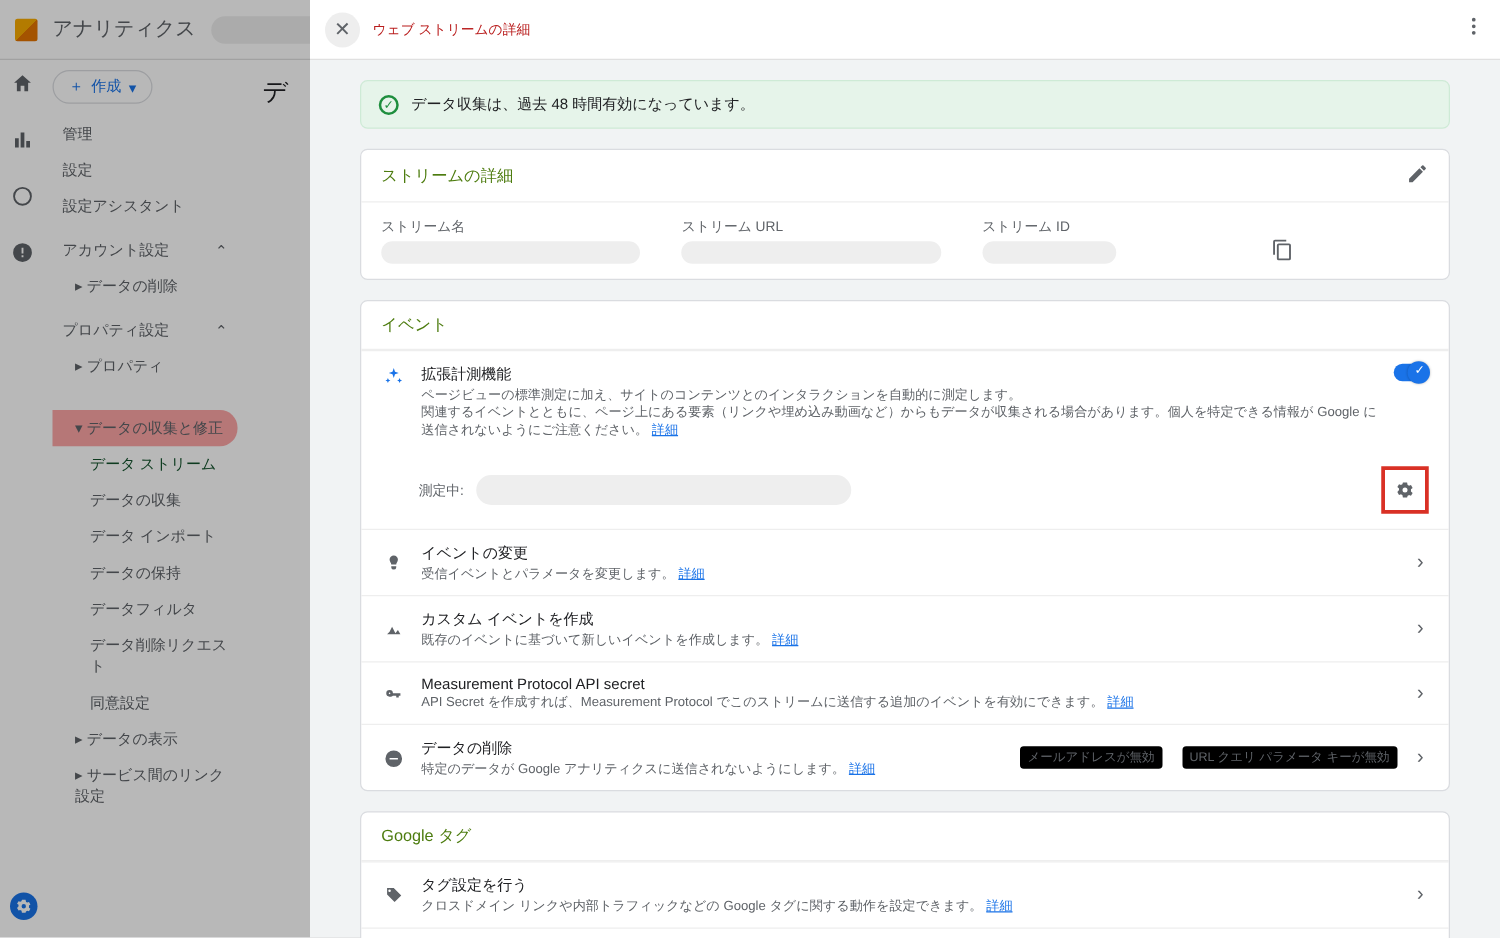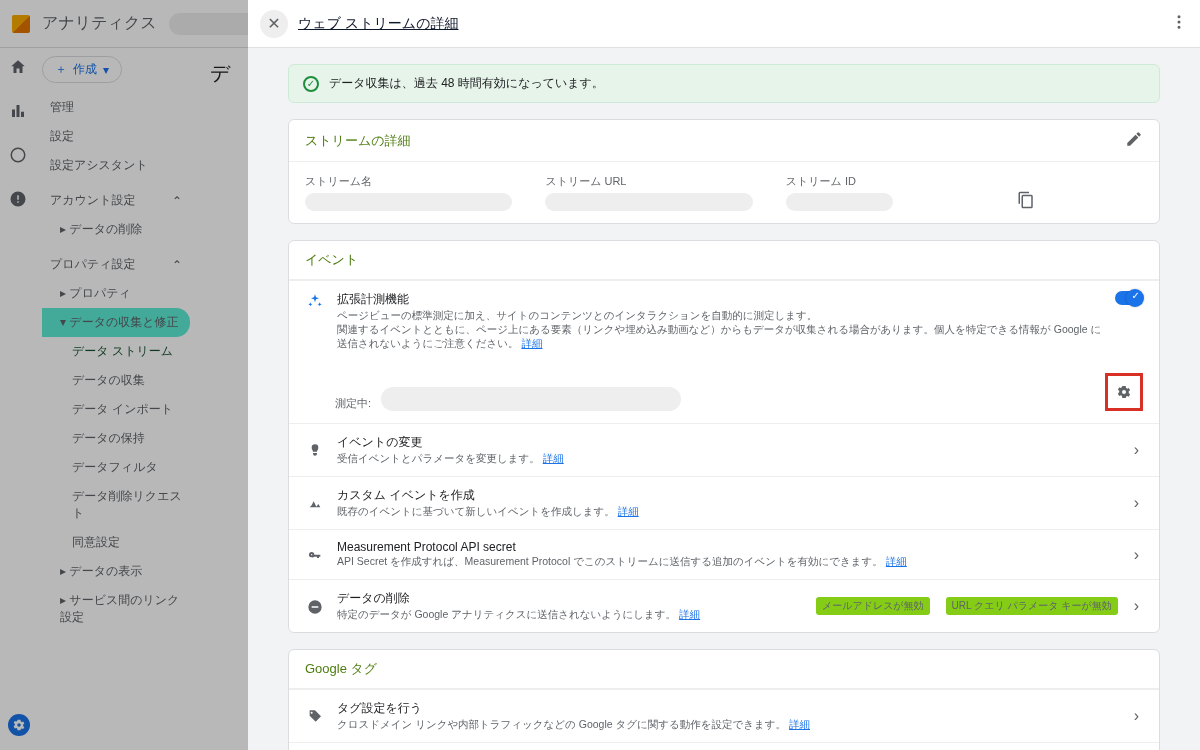--- a/index.html
+++ b/index.html
@@ -15,28 +15,28 @@
 .pill-blur { width: 90px; height: 22px; background: #eee; border-radius: 12px; }
 
 .left-rail { position: absolute; left: 0; top: 48px; bottom: 0; width: 36px; display: flex; flex-direction: column; align-items: center; padding-top: 10px; gap: 22px; }
 .left-rail svg { width: 18px; height: 18px; fill: #5f6368; }
 
 .sidebar { position: absolute; left: 36px; top: 48px; bottom: 0; width: 160px; padding: 8px 6px; overflow: hidden; }
 .create-btn { display: inline-flex; align-items: center; gap: 6px; border: 1px solid #dadce0; border-radius: 16px; padding: 4px 12px; color: #1a73e8; font-size: 12px; background: #fff; }
 .sb-item, .sb-head { font-size: 12px; color: #5f6368; padding: 6px 8px; }
 .sb-head { display: flex; justify-content: space-between; align-items: center; margin-top: 6px; }
 .sb-sub { padding-left: 18px; }
-.sb-selected { background: #5eead4; border-radius: 0 14px 14px 0; }
+.sb-selected { background: #fca5a5; border-radius: 0 14px 14px 0; margin-top: 20px; }
 .sb-current { color: #14532d; }
 
 
 .panel { position: absolute; top: 0; left: 248px; right: 0; bottom: 0; background: #f1f3f4; z-index: 10; display: flex; flex-direction: column; }
 .panel-header { background: #fff; height: 48px; display: flex; align-items: center; padding: 0 12px; gap: 10px; border-bottom: 1px solid #e0e0e0; }
 .close-btn { width: 28px; height: 28px; border-radius: 50%; background: #eee; display: flex; align-items: center; justify-content: center; color: #5f6368; }
-.panel-title { font-size: 14px; color: #0f172a; text-decoration: underline; }
+.panel-title { font-size: 11px; color: #b91c1c; }
 .panel-body { flex: 1; overflow-y: auto; padding: 16px 40px; }
 
 .card { background: #fff; border: 1px solid #dadce0; border-radius: 6px; margin-bottom: 16px; }
 .notice { background: #e6f4ea; border-color: #ceead6; padding: 10px 14px; display: flex; align-items: center; gap: 10px; font-size: 12px; color: #202124; }
 .check-circ { width: 16px; height: 16px; border: 2px solid #1e8e3e; border-radius: 50%; display: flex; align-items: center; justify-content: center; color: #1e8e3e; font-size: 10px; }
 
 .card-head { display: flex; justify-content: space-between; align-items: center; padding: 10px 16px; border-bottom: 1px solid #eee; font-size: 13px; color: #4d7c0f; }
 .card-body { padding: 12px 16px; }
 
 .stream-grid { display: grid; grid-template-columns: 1.2fr 1.2fr 0.8fr 0.8fr 30px; gap: 10px; }
@@ -49,26 +49,26 @@
 .ev-ic svg { width: 16px; height: 16px; fill: currentColor; }
 .ev-txt { flex: 1; }
 .ev-title { font-size: 12px; color: #202124; }
 .ev-sub { font-size: 10.5px; color: #5f6368; margin-top: 1px; }
 .ev-link { color: #1a73e8; text-decoration: underline; margin-left: 3px; }
 .chev { color: #5f6368; font-size: 16px; padding: 0 4px; }
 .toggle { width: 28px; height: 14px; background: #1a73e8; border-radius: 8px; position: relative; }
 .toggle::after { content: ""; position: absolute; right: -1px; top: -2px; width: 18px; height: 18px; background: #1a73e8; border-radius: 50%; box-shadow: 0 0 2px rgba(0,0,0,0.3); }
 .toggle::before { content: "✓"; position: absolute; right: 3px; top: -1px; color: #fff; font-size: 10px; z-index: 1; }
 
-.measuring { display: flex; align-items: flex-end; gap: 10px; padding: 12px 16px 12px 46px; }
+.measuring { display: flex; align-items: center; gap: 10px; padding: 12px 16px 12px 46px; }
 .measure-blur { height: 24px; flex: 0 0 300px; background: #eee; border-radius: 14px; }
 .gear-box { margin-left: auto; width: 38px; height: 38px; border: 3px solid #d93025; display: flex; align-items: center; justify-content: center; }
 .gear-box svg { width: 16px; height: 16px; fill: #5f6368; }
 
-.badge { font-size: 10px; color: #5f6368; background: #84cc16; padding: 2px 6px; border-radius: 3px; margin-left: 4px; }
+.badge { font-size: 10px; color: #5f6368; background: #000000; padding: 2px 6px; border-radius: 3px; margin-left: 4px; }
 
 .more-v { margin-left: auto; color: #5f6368; }
 .icon-btn svg { width: 18px; height: 18px; fill: #5f6368; }
 .admin-fab { position: absolute; left: 8px; bottom: 14px; width: 22px; height: 22px; background: #1a73e8; border-radius: 50%; display: flex; align-items: center; justify-content: center; z-index: 1; }
 .admin-fab svg { width: 14px; height: 14px; fill: #fff; }
 </style>
 </head>
 <body>
 
 <div class="bg">

